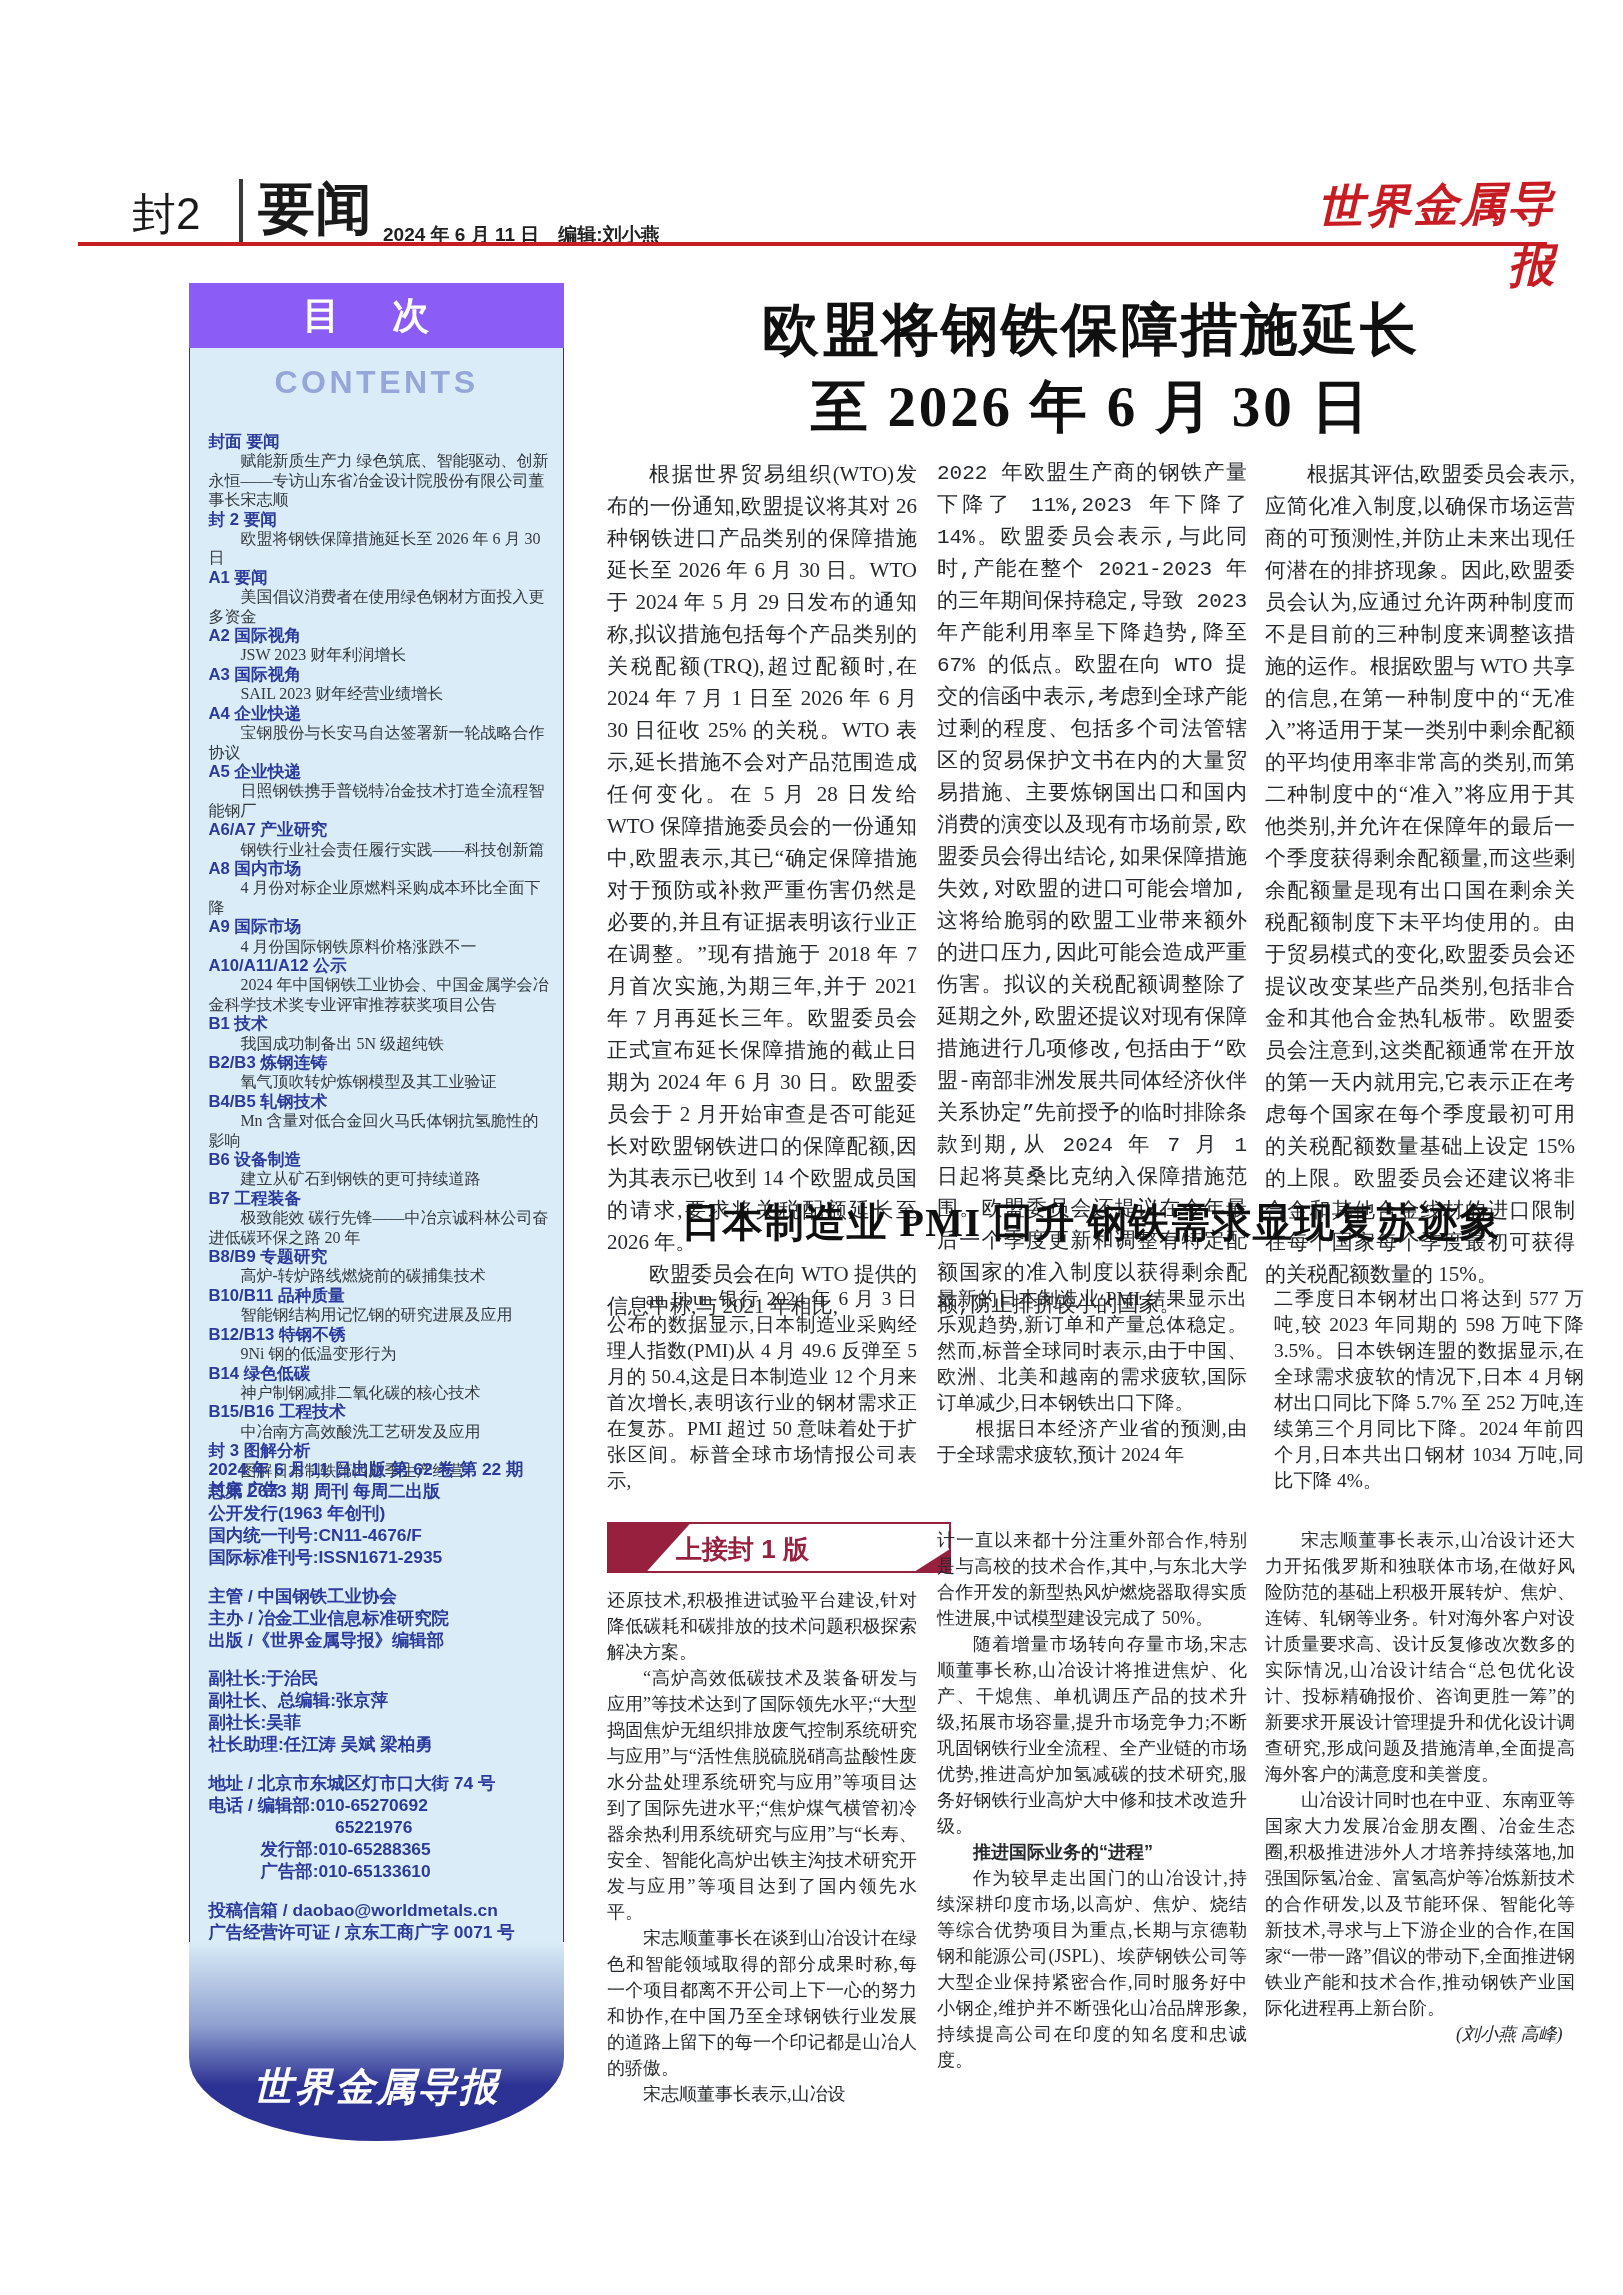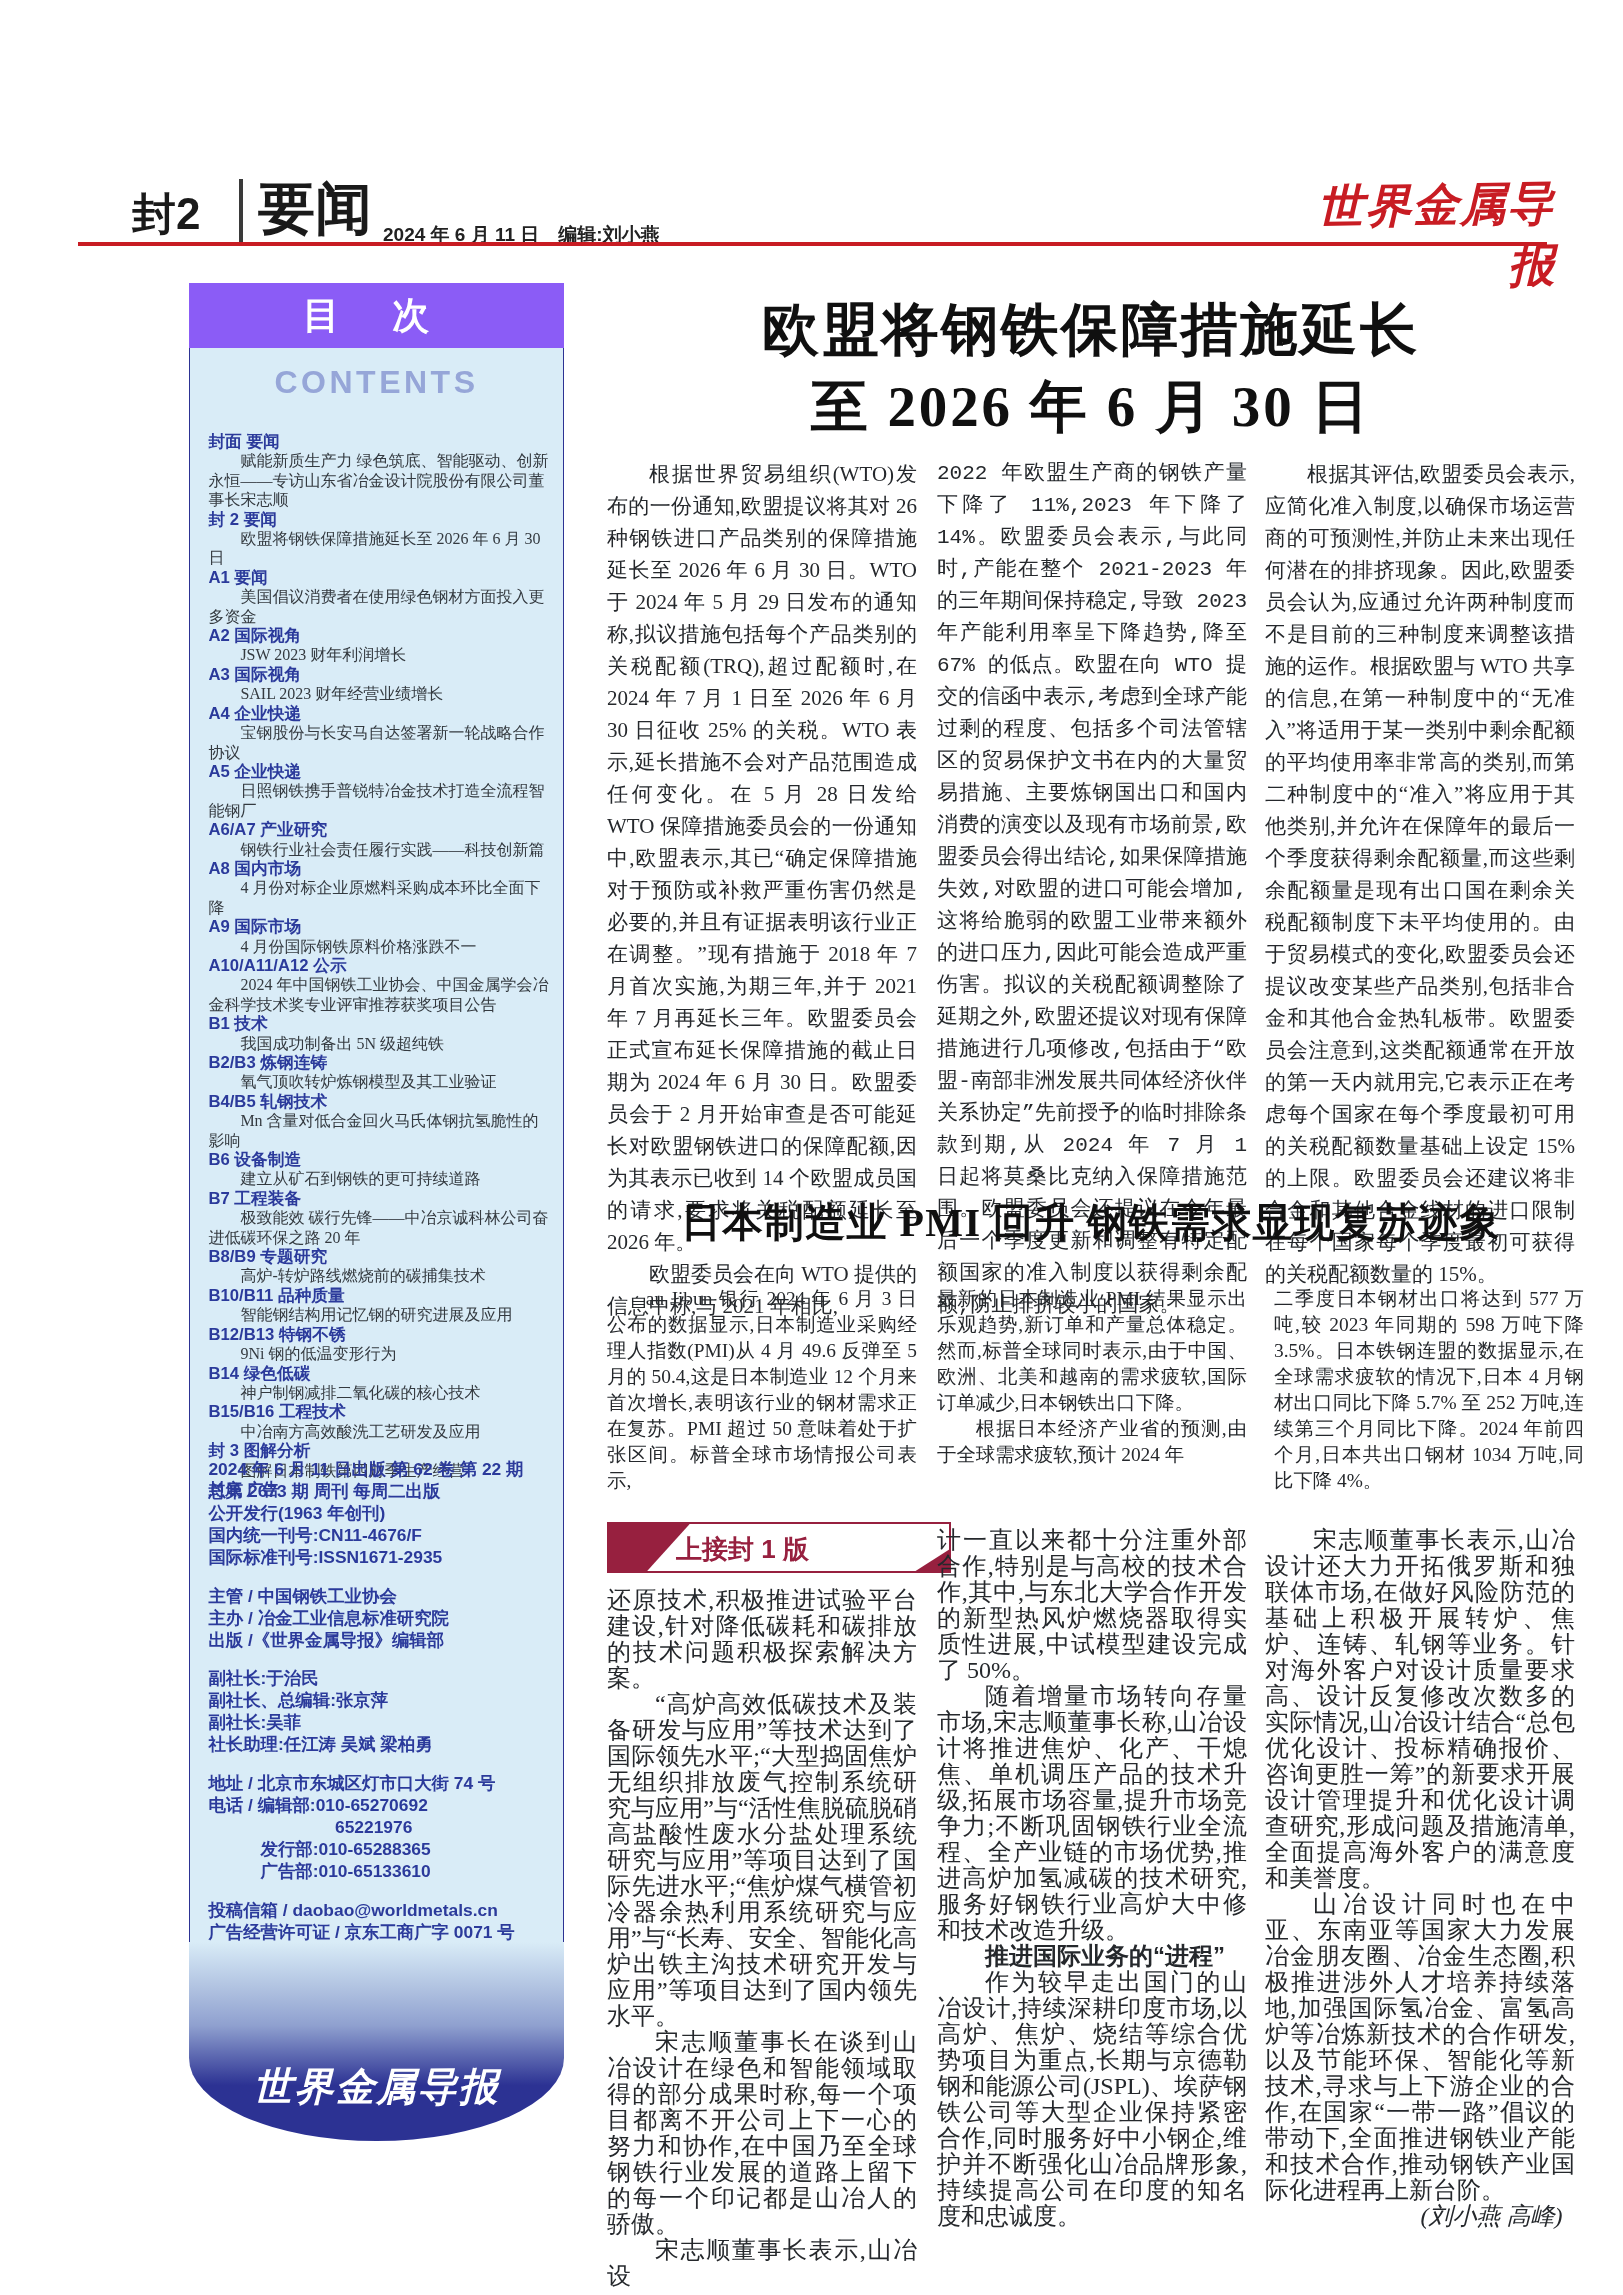--- a/index.html
+++ b/index.html
@@ -2,21 +2,21 @@
 <html style="font-size:11px"><head>
 <meta charset="utf-8">
 <style>
   html,body{margin:0;padding:0;background:#888;}
   .page{position:relative;width:1624px;height:2295px;background:#ffffff;overflow:hidden;
         font-family:"Liberation Serif","DejaVu Serif",serif;color:#25282c;}
   .abs{position:absolute;}
 
   
   .edition{left:132px;top:185px;font-family:"Liberation Sans","DejaVu Sans",sans-serif;
-           font-weight:bold;font-size:44px;color:#1a1a1a;}
+           font-weight:normal;font-size:44px;color:#1a1a1a;}
   .head-divider{left:239px;top:179px;width:4.2px;height:64px;background:#3a3a3a;}
   .section-name{left:258px;top:171px;font-family:Liberation Serif, serif;
            font-weight:bold;font-size:57px;color:#1a1a1a;}
   .date-editor{left:383px;top:222px;font-family:"Liberation Sans","DejaVu Sans",sans-serif;
            font-weight:bold;font-size:19px;color:#222;}
   .masthead{left:1277px;top:175px;width:278px;text-align:right;font-size:46px;font-weight:bold;
            font-style:italic;color:#c81c23;letter-spacing:1.4px;transform:rotate(-1deg);}
   .red-rule{left:78px;top:242px;width:1469px;height:3.5px;background:#c81c23;}
 
   
@@ -43,21 +43,21 @@
            border-radius:0 0 50% 50% / 0 0 83px 83px;}
   .foot-logo{position:absolute;left:0;right:0;top:118px;text-align:center;color:#ffffff;
            font-size:39px;font-weight:bold;font-style:italic;letter-spacing:2.1px;}
 
   
   .a1-title{left:607px;width:968px;text-align:center;font-weight:bold;color:#101010;
            font-size:57px;letter-spacing:2.8px;}
   .col{position:absolute;width:310px;text-align:justify;}
   .a1 .col{font-size:21px;line-height:32px;}
   .a2 .col{font-size:19.4px;line-height:26px;}
-  .c3 .col{font-size:24px;line-height:26px;}
+  .c3 .col{font-size:18px;line-height:26px;}
   .col p{margin:0;}
   .ind{text-indent:2em;}
   .a2-title{left:607px;top:1195px;width:968px;text-align:center;font-weight:bold;
            color:#101010;font-size:40px;letter-spacing:1.4px;}
   .subhead{font-weight:bold;font-family:"Liberation Sans","DejaVu Sans",sans-serif;}
   .byline{text-align:right;padding-right:12.5px;margin-top:11px;font-style:italic;}
 
   
   .continued-label{left:607px;top:1522px;width:344px;height:51px;background:#ffffff;
            border:2.1px solid #97203f;box-sizing:border-box;}

